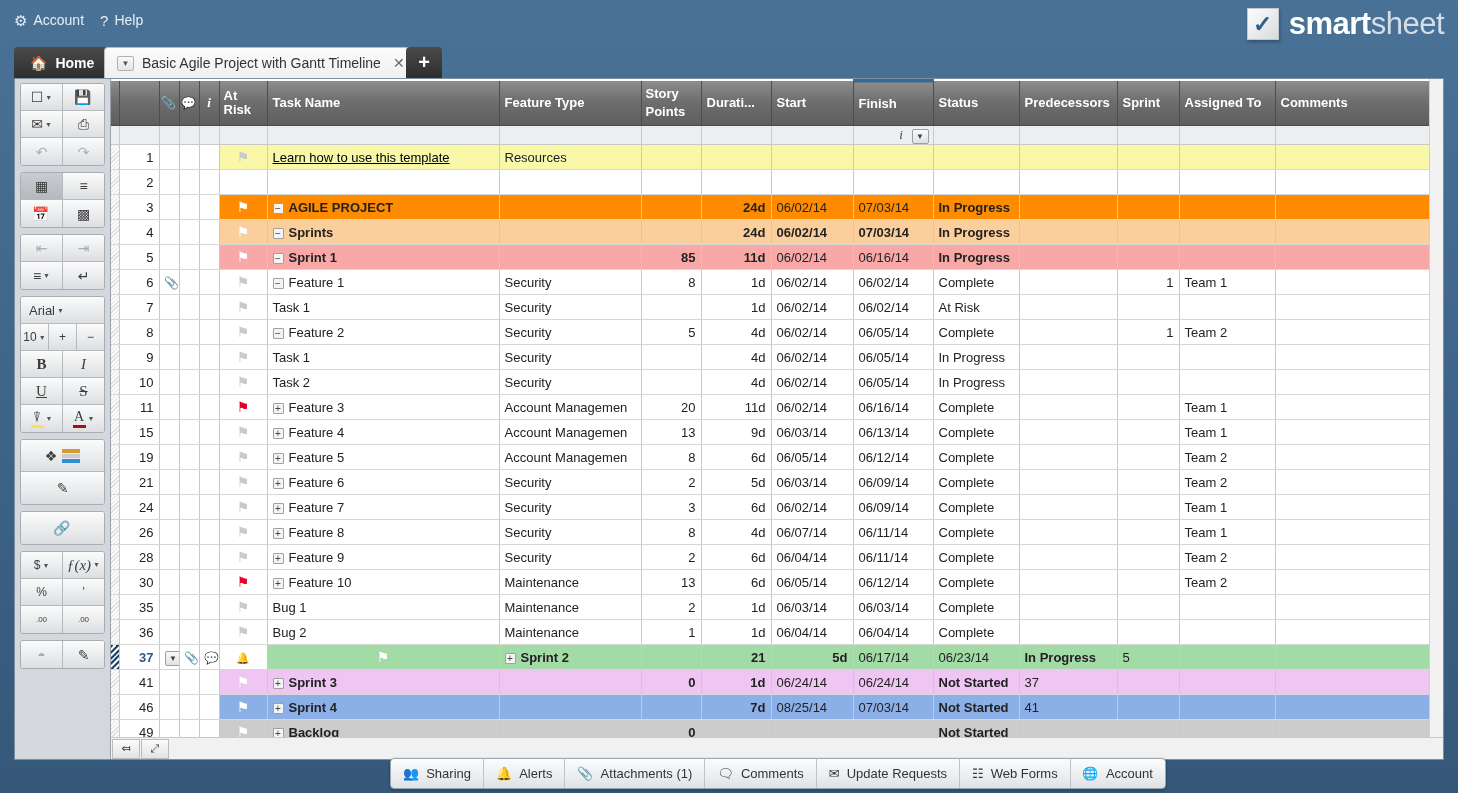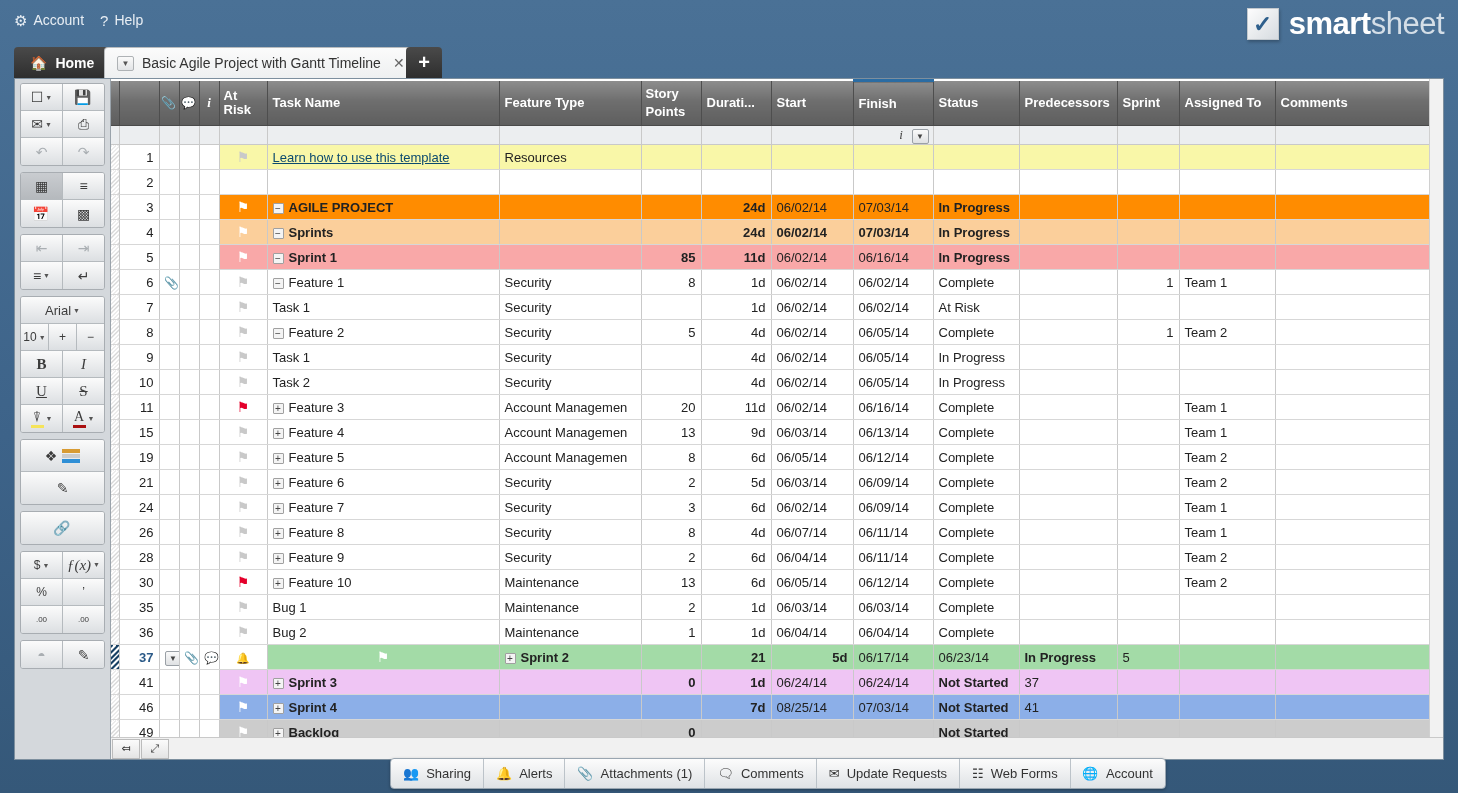--- a/index.html
+++ b/index.html
@@ -113,21 +113,21 @@
     gap: 2px; background: linear-gradient(180deg,#fbfbfb,#dcdfe2);
     border-right: 1px solid #b5babe; border-bottom: 1px solid #b5babe;
     font-size: 12px; color: #3c3c3c; cursor: pointer; position: relative;
   }
   .tbtn:last-child { border-right: none; }
   .trow:last-child .tbtn { border-bottom: none; }
   .tbtn.on { background: linear-gradient(180deg,#c9ccd0,#b5b9bd); }
   .tbtn.dim { color: #a9aeb2; }
   .tbtn .car { font-size: 7px; color: #555; }
   .tbtn .ic { font-size: 14px; line-height: 1; }
-  .fontname { height: 27px; font-size: 13px; justify-content: center; padding: 0 8px; }
+  .fontname { height: 27px; font-size: 13px; justify-content: flex-start; padding: 0 8px; }
   .tbtn.bold { font-weight: bold; font-size: 15px; font-family: "Liberation Serif", serif; }
   .tbtn.ital { font-style: italic; font-size: 15px; font-family: "Liberation Serif", serif; }
   .tbtn.und { text-decoration: underline; font-size: 15px; font-family: "Liberation Serif", serif; }
   .tbtn.strk { text-decoration: line-through; font-size: 15px; font-family: "Liberation Serif", serif; }
   .tbtn.tall { height: 32px; }
   .swatch-u { display:block; width:13px; height:3px; margin-top:1px; }
   .mini { font-size: 8px; line-height: 9px; text-align: center; }
 
   
   #gridwrap { flex: 1; position: relative; overflow: hidden; background: #fff; }
@@ -165,21 +165,21 @@
   .flag.red { color: #e4002b; }
   .flag.white { color: #ffffff; }
   td.task { padding-left: 6px; }
   td.num { text-align: right; }
   .twirl {
     display: inline-block; width: 11px; height: 11px; line-height: 9px;
     border: 1px solid #a0a0a0; background: #f4f4f4; color: #444;
     font-size: 10px; text-align: center; margin-right: 5px;
     vertical-align: middle; border-radius: 1px;
   }
-  .lnk { color: #0c4a6e; text-decoration: underline; }
+  .lnk { color: #000000; text-decoration: underline; }
   .b { font-weight: bold; }
 
   
   .i0 { padding-left: 6px; margin-top: 12px; }
   .i1 { padding-left: 22px; }
   .i2 { padding-left: 38px; }
   .i3 { padding-left: 54px; }
   .i4 { padding-left: 70px; }
 
   

